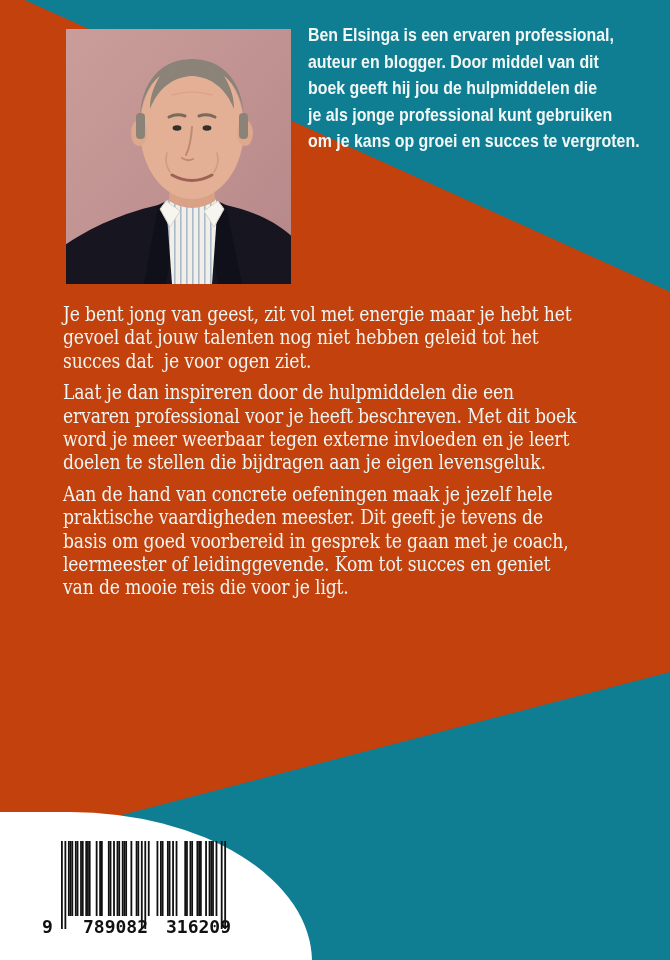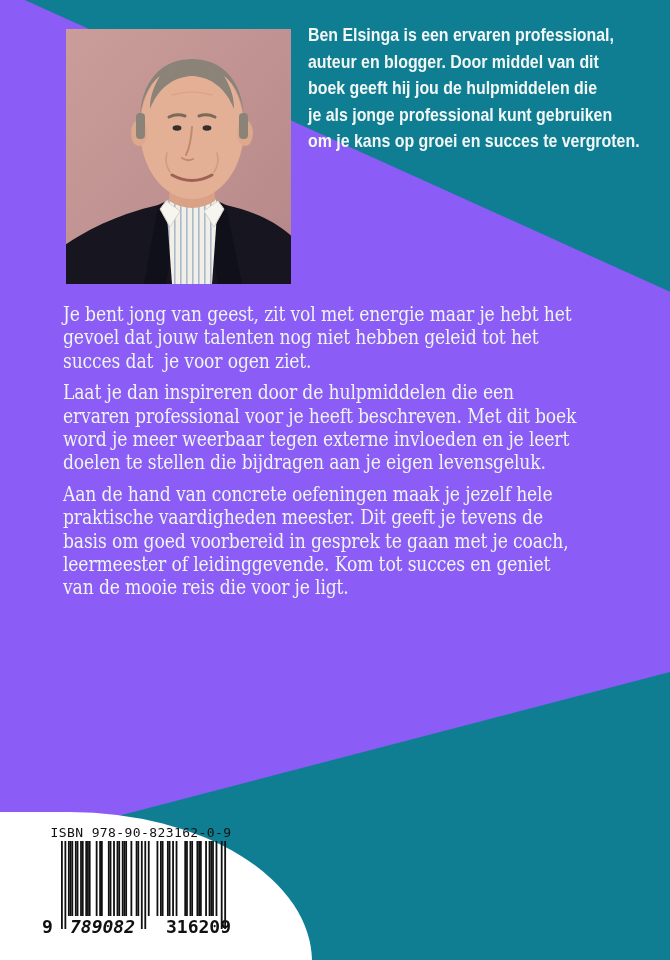--- a/index.html
+++ b/index.html
@@ -1,19 +1,19 @@
 <!DOCTYPE html>
 <html><head>
 <meta charset="utf-8">
 <style>
   html,body{margin:0;padding:0;background:#222;}
   .stage{width:670px;height:960px;position:relative;margin:0 auto;}
   .cover{
     position:absolute;inset:0;overflow:hidden;
-    background:#8b5cf6;
+    background:#c2410c;
     font-family:"Liberation Sans",sans-serif;
     padding-left:44px;
   }
   
   .band-top{
     position:absolute;inset:0;
     background:#0F7E92;
     clip-path:polygon(3.7% 0%,100% 0%,100% 30.4%);
   }
   
@@ -60,21 +60,21 @@
     font-family:"DejaVu Sans Mono","Liberation Mono",monospace;
     font-size:13px;letter-spacing:0.4px;white-space:pre;
   }
   .bars{position:absolute;left:21px;top:21px;}
   .digit{
     position:absolute;top:97px;height:20px;
     font-family:"DejaVu Sans Mono","Liberation Mono",monospace;
     font-weight:700;font-size:18px;line-height:20px;
   }
   .digit.g0{left:2px;width:16px;text-align:left;}
-  .digit.g1{left:30px;width:78px;text-align:left;font-style:italic;}
+  .digit.g1{left:30px;width:78px;text-align:right;}
   .digit.g2{left:113px;width:78px;text-align:right;}
 </style>
 </head>
 <body>
 
 <div class="stage">
   <div class="cover">
 
     <div class="band-top"></div>
     <div class="band-bottom"></div>
@@ -133,21 +133,20 @@
       </svg>
     </figure>
 
     <div class="intro" id="intro-lines"><div>Ben Elsinga is een ervaren professional,</div><div>auteur en blogger. Door middel van dit</div><div>boek geeft hij jou de hulpmiddelen die</div><div>je als jonge professional kunt gebruiken</div><div>om je kans op groei en succes te vergroten.</div></div>
 
     <div class="body-text" id="body-text"><div class="par"><div>Je bent jong van geest, zit vol met energie maar je hebt het</div><div>gevoel dat jouw talenten nog niet hebben geleid tot het</div><div>succes dat  je voor ogen ziet.</div></div><div class="par"><div>Laat je dan inspireren door de hulpmiddelen die een</div><div>ervaren professional voor je heeft beschreven. Met dit boek</div><div>word je meer weerbaar tegen externe invloeden en je leert</div><div>doelen te stellen die bijdragen aan je eigen levensgeluk.</div></div><div class="par"><div>Aan de hand van concrete oefeningen maak je jezelf hele</div><div>praktische vaardigheden meester. Dit geeft je tevens de</div><div>basis om goed voorbereid in gesprek te gaan met je coach,</div><div>leermeester of leidinggevende. Kom tot succes en geniet</div><div>van de mooie reis die voor je ligt.</div></div></div>
 
     <div class="blob"></div>
 
     <div class="barcode">
-      <div class="isbn-label">ISBN 978-90-823162-0-9</div>
       <svg class="bars" width="167" height="89" aria-hidden="true">
           <rect x="0.00" y="0" width="1.80" height="88" fill="#111111"></rect>
           <rect x="3.47" y="0" width="1.80" height="88" fill="#111111"></rect>
           <rect x="6.95" y="0" width="1.80" height="75" fill="#111111"></rect>
           <rect x="8.68" y="0" width="1.80" height="75" fill="#111111"></rect>
           <rect x="10.42" y="0" width="1.80" height="75" fill="#111111"></rect>
           <rect x="13.89" y="0" width="1.80" height="75" fill="#111111"></rect>
           <rect x="15.63" y="0" width="1.80" height="75" fill="#111111"></rect>
           <rect x="19.11" y="0" width="1.80" height="75" fill="#111111"></rect>
           <rect x="20.84" y="0" width="1.80" height="75" fill="#111111"></rect>

